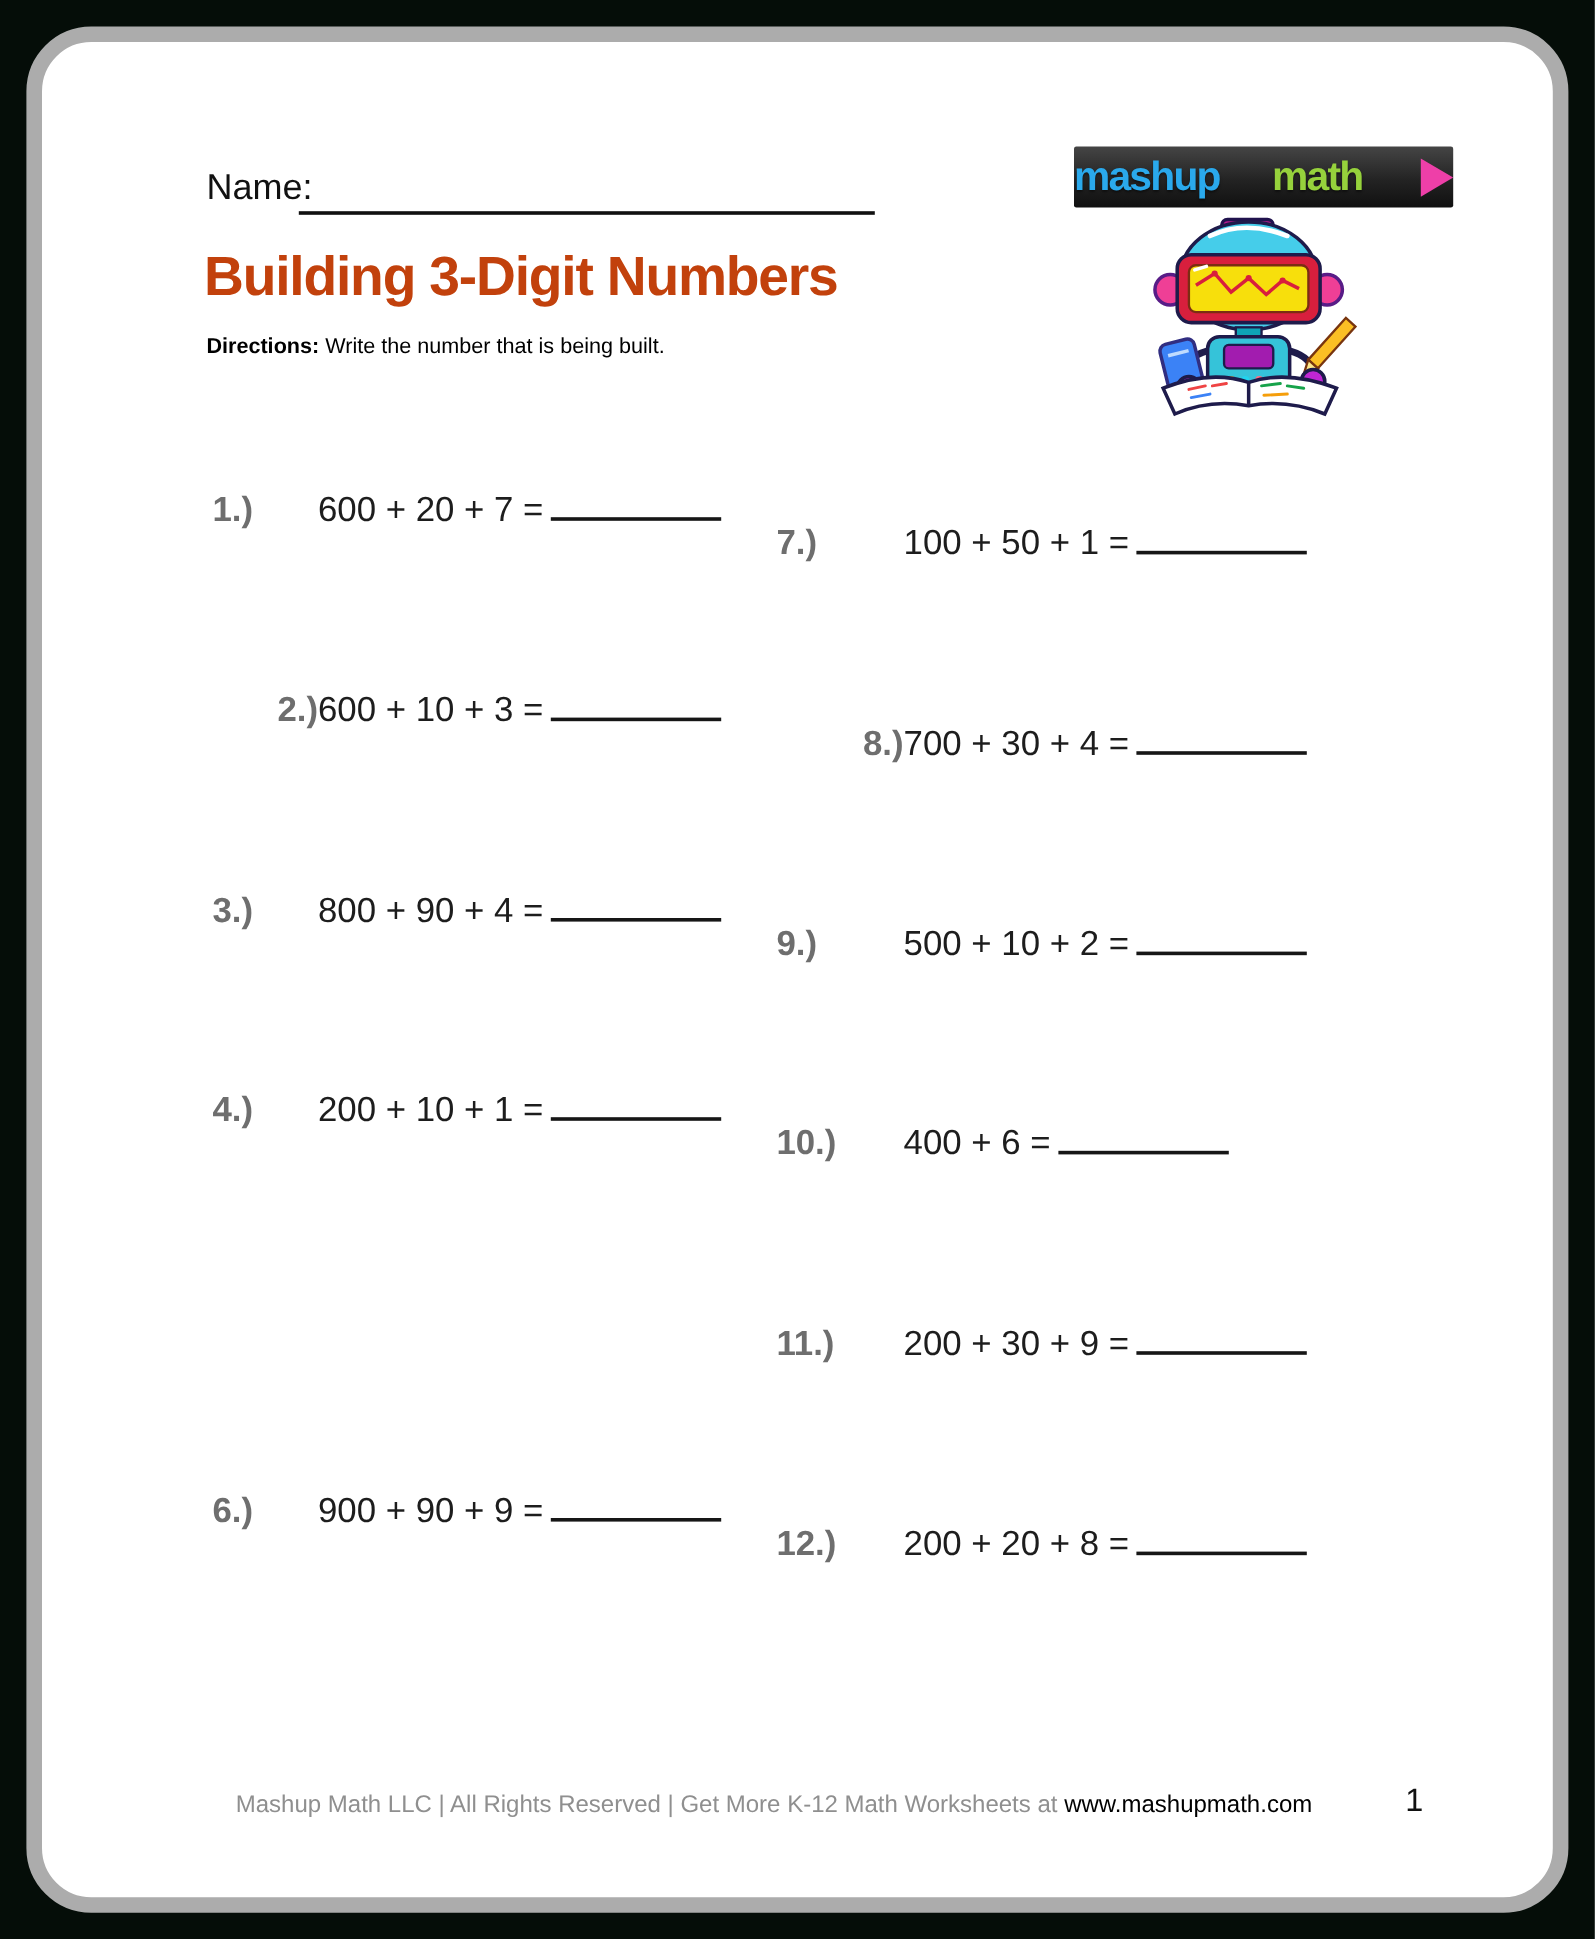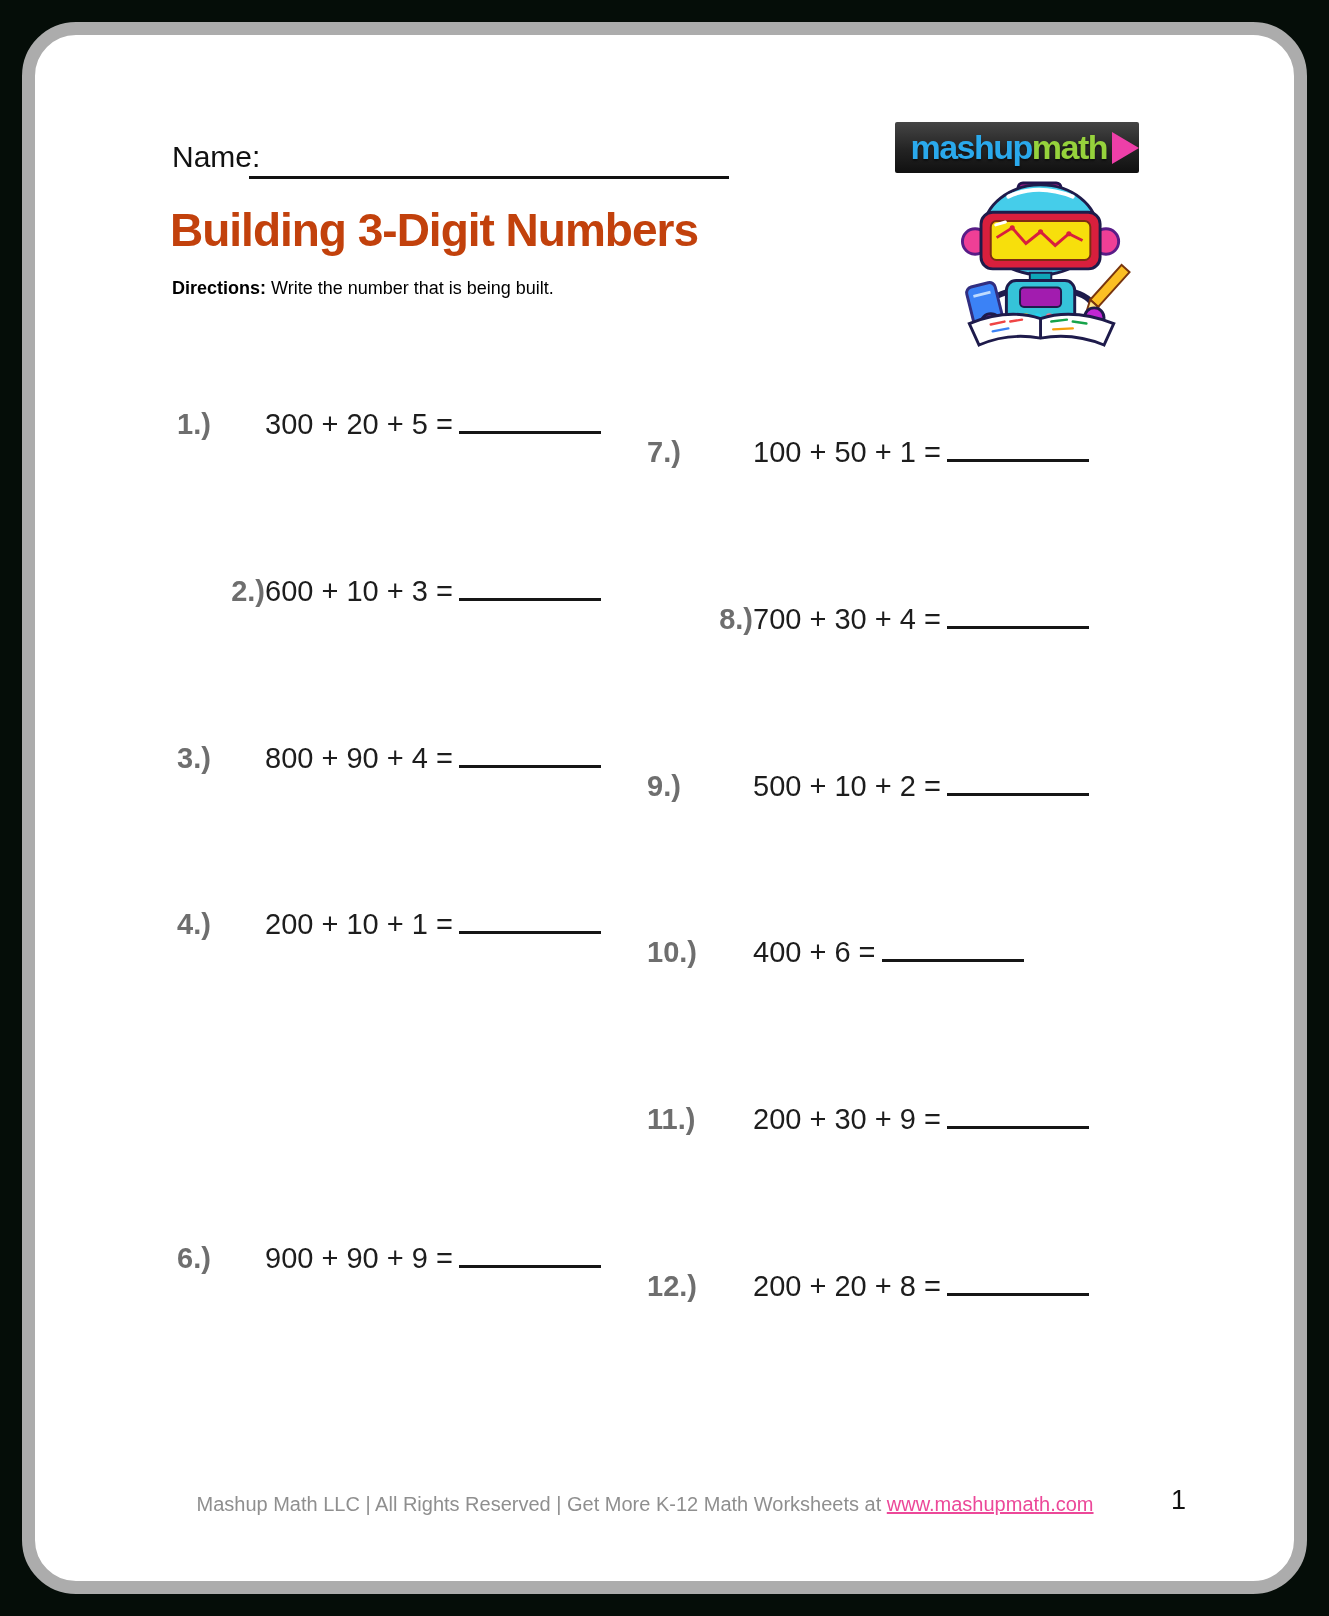--- a/index.html
+++ b/index.html
@@ -21,23 +21,23 @@
 
   
   .name-label { left:137px; top:105px; font-size:30px; color:#111; }
   .name-line  { left:214px; top:141px; width:480px; height:3px; background:#111; }
   .title      { left:135px; top:168px; font-size:46px; font-weight:bold; color:#c2410c; letter-spacing:-1px; }
   .directions { left:137px; top:243px; font-size:18px; color:#000000; }
   .directions b { font-weight:bold; }
 
   
   .logo-banner {
-    left:860px; top:87px; width:244px; height:51px;
+    left:860px; top:87px; width:316px; height:51px;
     background:linear-gradient(180deg,#454545 0%,#232323 55%,#101010 100%);
-    display:flex; align-items:center; justify-content:flex-end;
+    display:flex; align-items:center; justify-content:space-between;
     border-radius:2px;
   }
   .logo-banner .t1 { font-size:34px; font-weight:bold; color:#2aa9ec; letter-spacing:-1.5px;
     text-shadow:0 2px 2px rgba(0,0,0,.45); }
   .logo-banner .t2 { font-size:34px; font-weight:bold; color:#96d23c; letter-spacing:-1.5px;
     text-shadow:0 2px 2px rgba(0,0,0,.45); }
   .play-tri {
     width:0; height:0; margin-left:5px;
     border-left:27px solid #ee3fa8;
     border-top:16px solid transparent;
@@ -53,21 +53,21 @@
   .blank { display:inline-block; width:142px; height:30px; margin-left:6px;
            border-bottom:3px solid #161616; }
   .colL { left:142px; }
   .colR { left:612px;margin-top:28px; }
   .r1 { top:369px; } .r2 { top:536px;text-align:right; } .r3 { top:703px; }
   .r4 { top:869px; } .r5 { top:1036px; } .r6 { top:1203px; }
 
   
   .footer { left:90px; top:1458px; width:1040px; text-align:center;
             font-size:20px; color:#8f8f8f; }
-  .footer .link { text-decoration:underline; color:#ec4899; }
+  .footer .link { color:#000000; }
   .page-num { left:1136px; top:1450px; font-size:27px; color:#111; }
 </style>
 </head>
 <body>
 
 <div class="page">
 
   <span class="abs name-label">Name:</span>
   <div class="abs name-line"></div>
 
@@ -123,21 +123,21 @@
 
       <path d="M30,152 Q70,136 103,147 Q136,136 178,152 L168,174 Q136,161 103,167 Q70,161 40,174 Z" fill="#ffffff" stroke="#1e1b4b" stroke-width="3"></path>
       <line x1="103" y1="147" x2="103" y2="167" stroke="#1e1b4b" stroke-width="3"></line>
       <path d="M52,153 l14,-3 M72,150 l12,-2" stroke="#ef4444" stroke-width="2.5" stroke-linecap="round"></path>
       <path d="M54,160 l16,-3" stroke="#3b82f6" stroke-width="2.5" stroke-linecap="round"></path>
       <path d="M114,150 l16,-2 M136,150 l14,2" stroke="#16a34a" stroke-width="2.5" stroke-linecap="round"></path>
       <path d="M116,158 l20,-1" stroke="#f59e0b" stroke-width="2.5" stroke-linecap="round"></path>
     </svg>
   </div>
 
-  <div class="problem colL r1"><span class="pnum">1.)</span><span class="expr">300 + 20 + 5 =</span><span class="blank"></span></div>
+  <div class="problem colL r1"><span class="pnum">1.)</span><span class="expr">600 + 20 + 7 =</span><span class="blank"></span></div>
   <div class="problem colL r2"><span class="pnum">2.)</span><span class="expr">600 + 10 + 3 =</span><span class="blank"></span></div>
   <div class="problem colL r3"><span class="pnum">3.)</span><span class="expr">800 + 90 + 4 =</span><span class="blank"></span></div>
   <div class="problem colL r4"><span class="pnum">4.)</span><span class="expr">200 + 10 + 1 =</span><span class="blank"></span></div>
   <div class="problem colL r6"><span class="pnum">6.)</span><span class="expr">900 + 90 + 9 =</span><span class="blank"></span></div>
 
   <div class="problem colR r1"><span class="pnum">7.)</span><span class="expr">100 + 50 + 1 =</span><span class="blank"></span></div>
   <div class="problem colR r2"><span class="pnum">8.)</span><span class="expr">700 + 30 + 4 =</span><span class="blank"></span></div>
   <div class="problem colR r3"><span class="pnum">9.)</span><span class="expr">500 + 10 + 2 =</span><span class="blank"></span></div>
   <div class="problem colR r4"><span class="pnum">10.)</span><span class="expr">400 + 6 =</span><span class="blank"></span></div>
   <div class="problem colR r5"><span class="pnum">11.)</span><span class="expr">200 + 30 + 9 =</span><span class="blank"></span></div>

